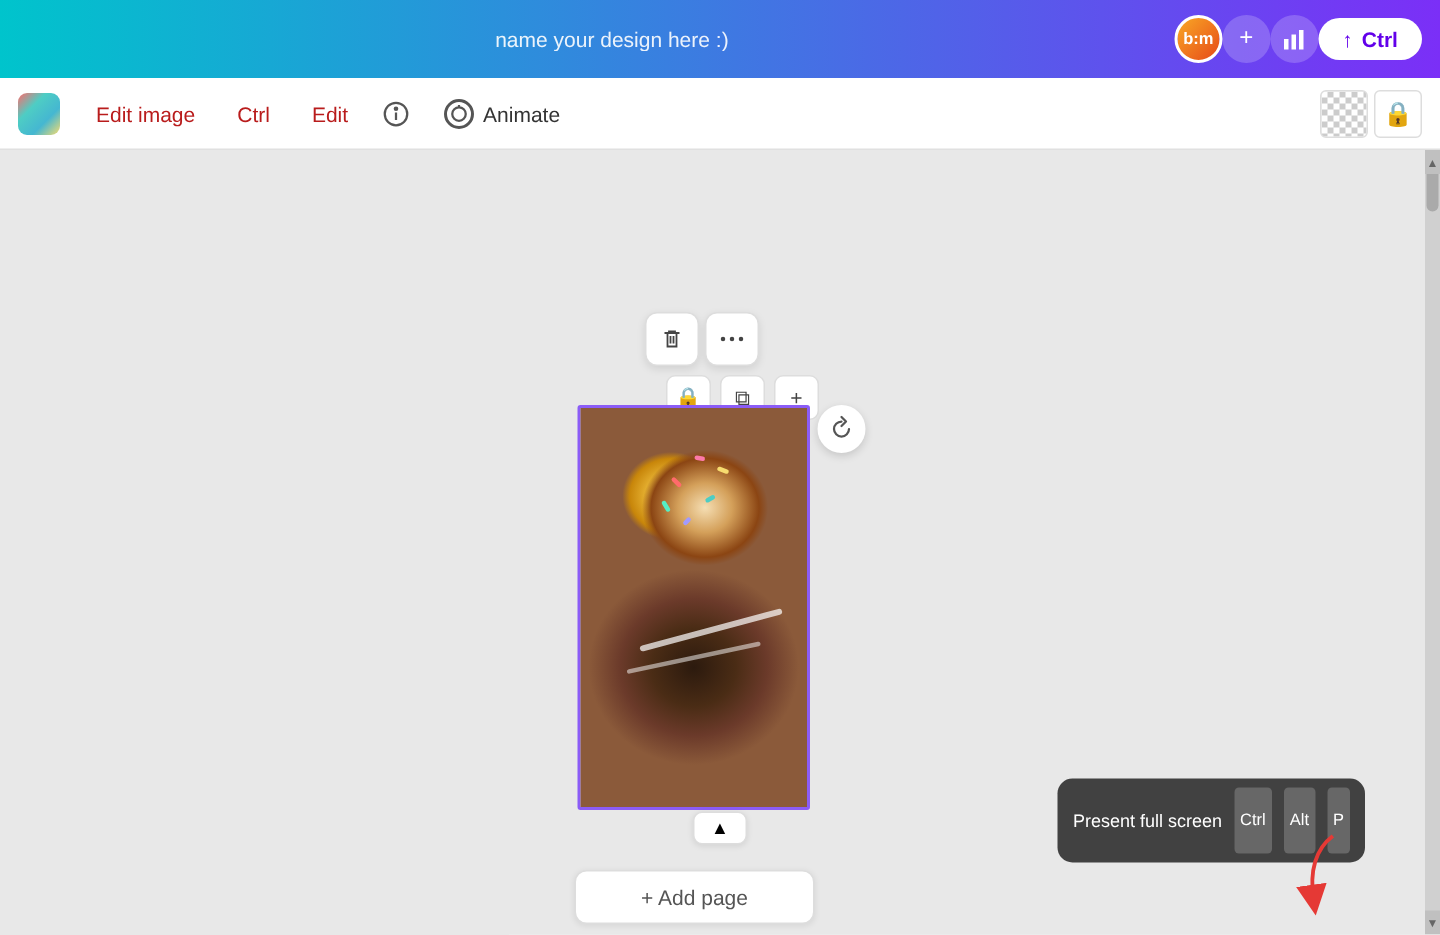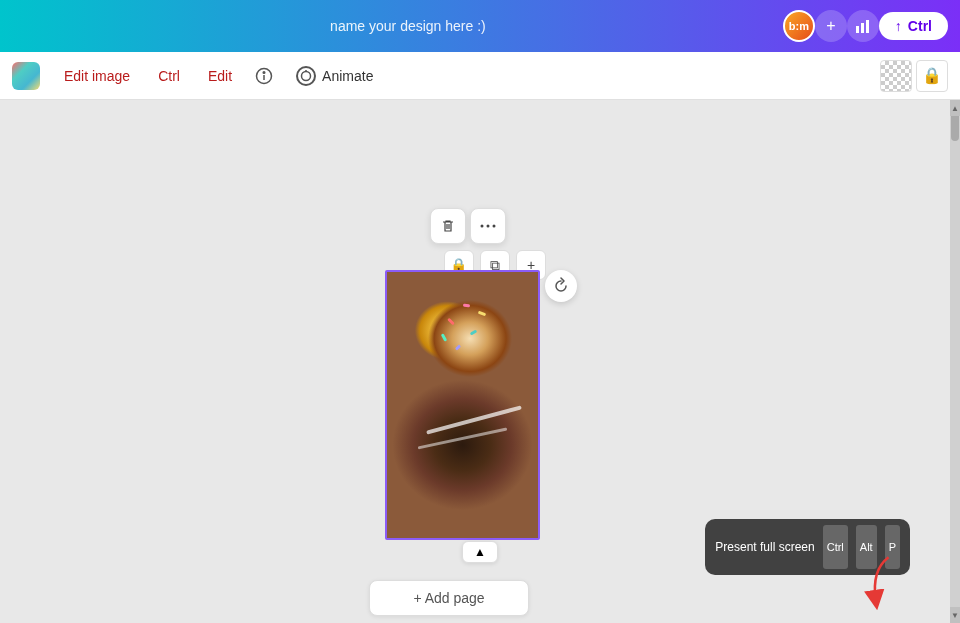--- a/index.html
+++ b/index.html
@@ -238,21 +238,21 @@
       display: flex; align-items: center; justify-content: center;
       box-shadow: 0 2px 6px rgba(0,0,0,0.15);
       cursor: pointer;
       font-size: 16px;
     }
 
     
     #add-page-btn {
       position: absolute;
       top: 480px;
-      left: 369px;
+      left: 383px;
       width: 160px; height: 36px;
       background: white;
       border: 1px solid #ddd;
       border-radius: 8px;
       display: flex; align-items: center; justify-content: center;
       cursor: pointer;
       font-size: 14px; color: #555;
       box-shadow: 0 1px 4px rgba(0,0,0,0.08);
     }
 

